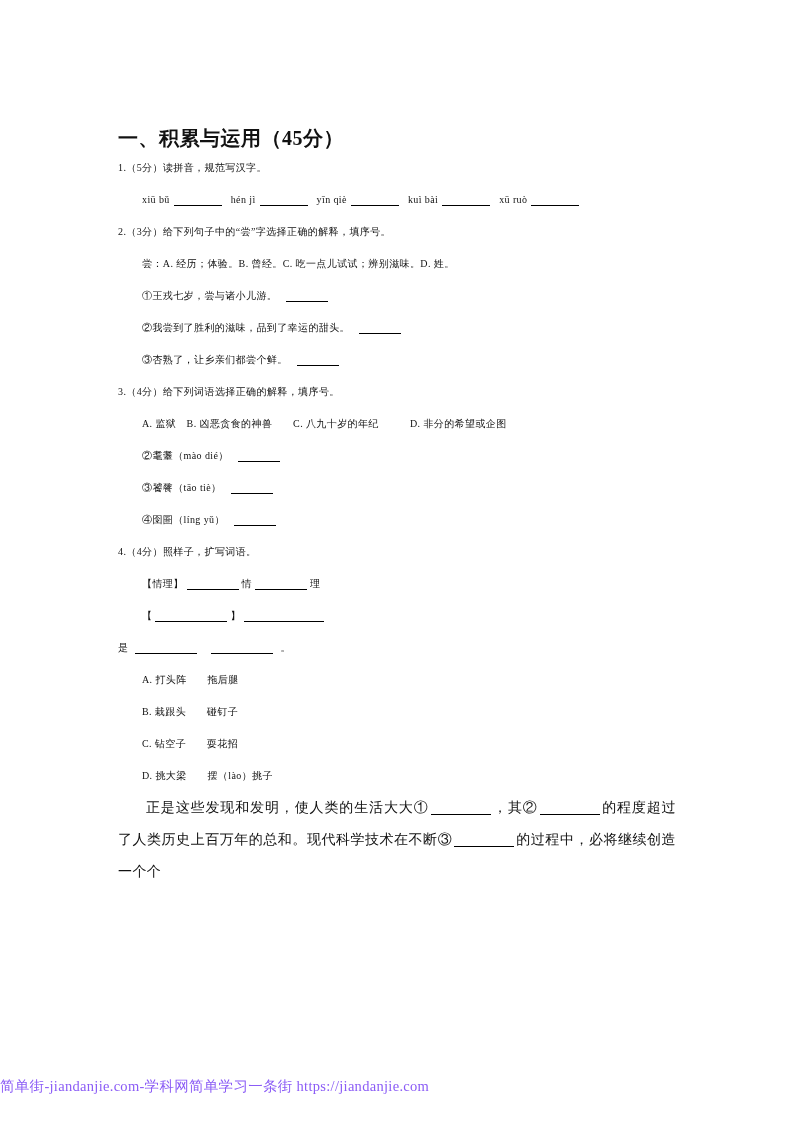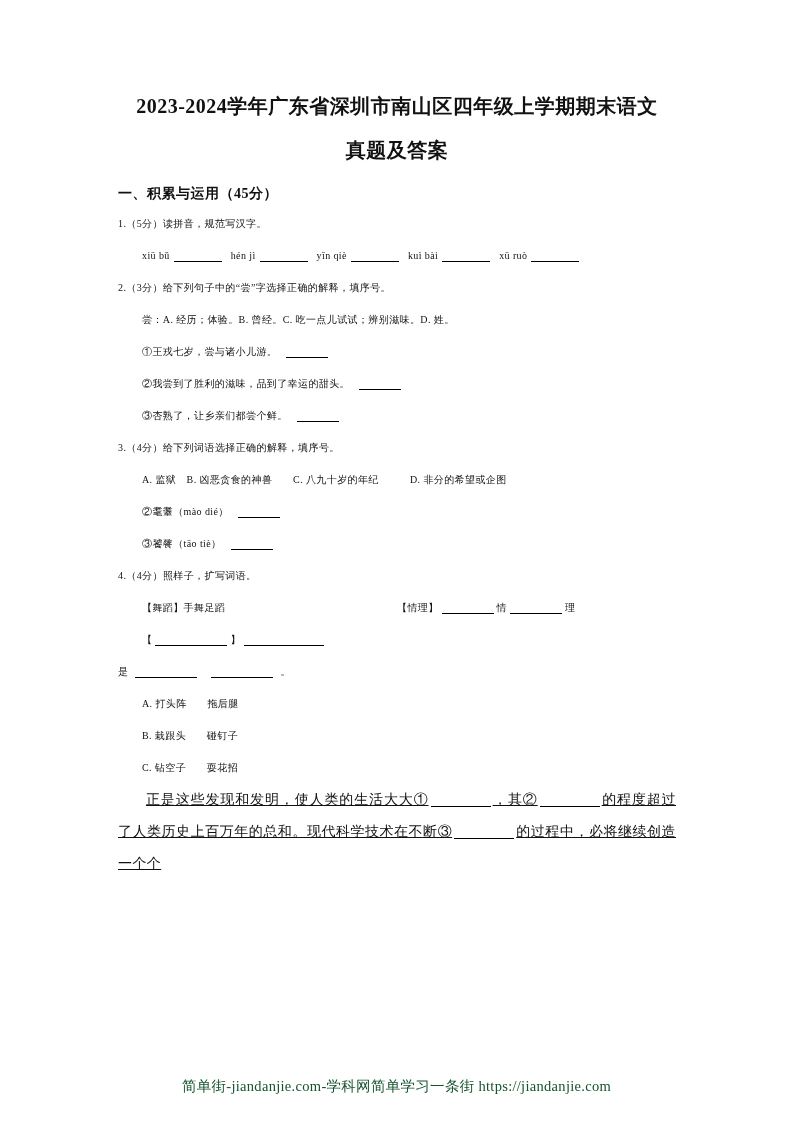--- a/index.html
+++ b/index.html
@@ -10,56 +10,52 @@
   }
   .page{
     position:relative;width:793px;height:1122px;box-sizing:border-box;
     padding:84px 117px 0 118px;overflow:hidden;background:#ffffff;
   }
   .title{
     text-align:center;font-weight:700;font-size:20px;line-height:44px;
     margin-bottom:8px;letter-spacing:0.5px;
   }
   .section-heading{
-    font-weight:700;font-size:14px;line-height:28px;letter-spacing:0.5px;
+    font-weight:700;font-size:20px;line-height:28px;letter-spacing:0.5px;margin-top:40px;
   }
   .line{font-size:10px;line-height:32px;letter-spacing:0.4px;}
   .nowrap{white-space:nowrap;}
   .indent{padding-left:24px;}
   .para{
     font-size:14px;line-height:32px;letter-spacing:0.4px;
-    text-align:justify;text-indent:2em;text-decoration:underline;
+    text-align:justify;text-indent:2em;
   }
   .blank{
     display:inline-block;border-bottom:1px solid #000;height:16px;
     vertical-align:-3px;margin:0 3px;
   }
   .w42{width:42px;}.w48{width:48px;}.w52{width:52px;}
   .w60{width:60px;}.w62{width:62px;}.w72{width:72px;}.w80{width:80px;}
   .q1line .blank{margin:0 9px 0 4px;}
   .item-blank{margin-left:9px;}
   .q5line .blank{margin:0 7px;}
   .para .blank{margin:0 2px;}
   .q4row{display:flex;}
   .q4col-left{width:255px;flex:0 0 255px;}
   .q4col-right{flex:1;}
   .footer{
-    position:absolute;left:0;right:0;bottom:26px;text-align:center;
-    color:#14532d;font-size:14.5px;letter-spacing:0.3px;
+    position:absolute;left:0;right:0;bottom:26px;
+    color:#8b5cf6;font-size:14.5px;letter-spacing:0.3px;
   }
 </style>
 </head>
 <body>
 
 <div class="page">
 
-  <div class="title">
-    <div>2023-2024学年广东省深圳市南山区四年级上学期期末语文</div>
-    <div>真题及答案</div>
-  </div>
 
   <div class="section-heading">一、积累与运用（45分）</div>
 
   <div class="question">
     <div class="line">1.（5分）读拼音，规范写汉字。</div>
     <div class="line indent q1line nowrap">
       <span>xiū bǔ</span><span class="blank w48"></span><span>hén jì</span><span class="blank w48"></span><span>yīn qiè</span><span class="blank w48"></span><span>kuì bài</span><span class="blank w48"></span><span>xū ruò</span><span class="blank w48"></span>
     </div>
   </div>
 
@@ -79,44 +75,47 @@
 
   <div class="question">
     <div class="line">3.（4分）给下列词语选择正确的解释，填序号。</div>
     <div class="line indent">A. 监狱　B. 凶恶贪食的神兽　　C. 八九十岁的年纪　　　D. 非分的希望或企图</div>
     <div class="line indent">
       <span>②耄耋（mào dié）</span><span class="blank w42 item-blank"></span>
     </div>
     <div class="line indent">
       <span>③饕餮（tāo tiè）</span><span class="blank w42 item-blank"></span>
     </div>
+    <div class="line indent">
+      <span>④囹圄（líng yǔ）</span><span class="blank w42 item-blank"></span>
+    </div>
   </div>
 
   <div class="question">
     <div class="line">4.（4分）照样子，扩写词语。</div>
     <div class="line indent q4row">
-      <span class="q4col-left">【舞蹈】手舞足蹈</span>
       <span class="q4col-right">
         <span>【情理】</span><span class="blank w52"></span><span>情</span><span class="blank w52"></span><span>理</span>
       </span>
     </div>
     <div class="line indent q4row">
       <span class="q4col-right">
         <span>【</span><span class="blank w72"></span><span>】</span><span class="blank w80"></span>
       </span>
     </div>
   </div>
 
   <div class="question">
     <div class="line q5line">
       <span>是</span><span class="blank w62"></span><span class="blank w62"></span><span>。</span>
     </div>
     <div class="line indent">A. 打头阵　　拖后腿</div>
     <div class="line indent">B. 栽跟头　　碰钉子</div>
     <div class="line indent">C. 钻空子　　耍花招</div>
+    <div class="line indent">D. 挑大梁　　摆（lào）挑子</div>
   </div>
 
   <div class="question">
     <div class="para">
       <span>正是这些发现和发明，使人类的生活大大①</span><span class="blank w60"></span><span>，其②</span><span class="blank w60"></span><span>的程度超过了人类历史上百万年的总和。现代科学技术在不断③</span><span class="blank w60"></span><span>的过程中，必将继续创造一个个</span>
     </div>
   </div>
 
   <div class="footer">简单街-jiandanjie.com-学科网简单学习一条街 https://jiandanjie.com</div>
 

